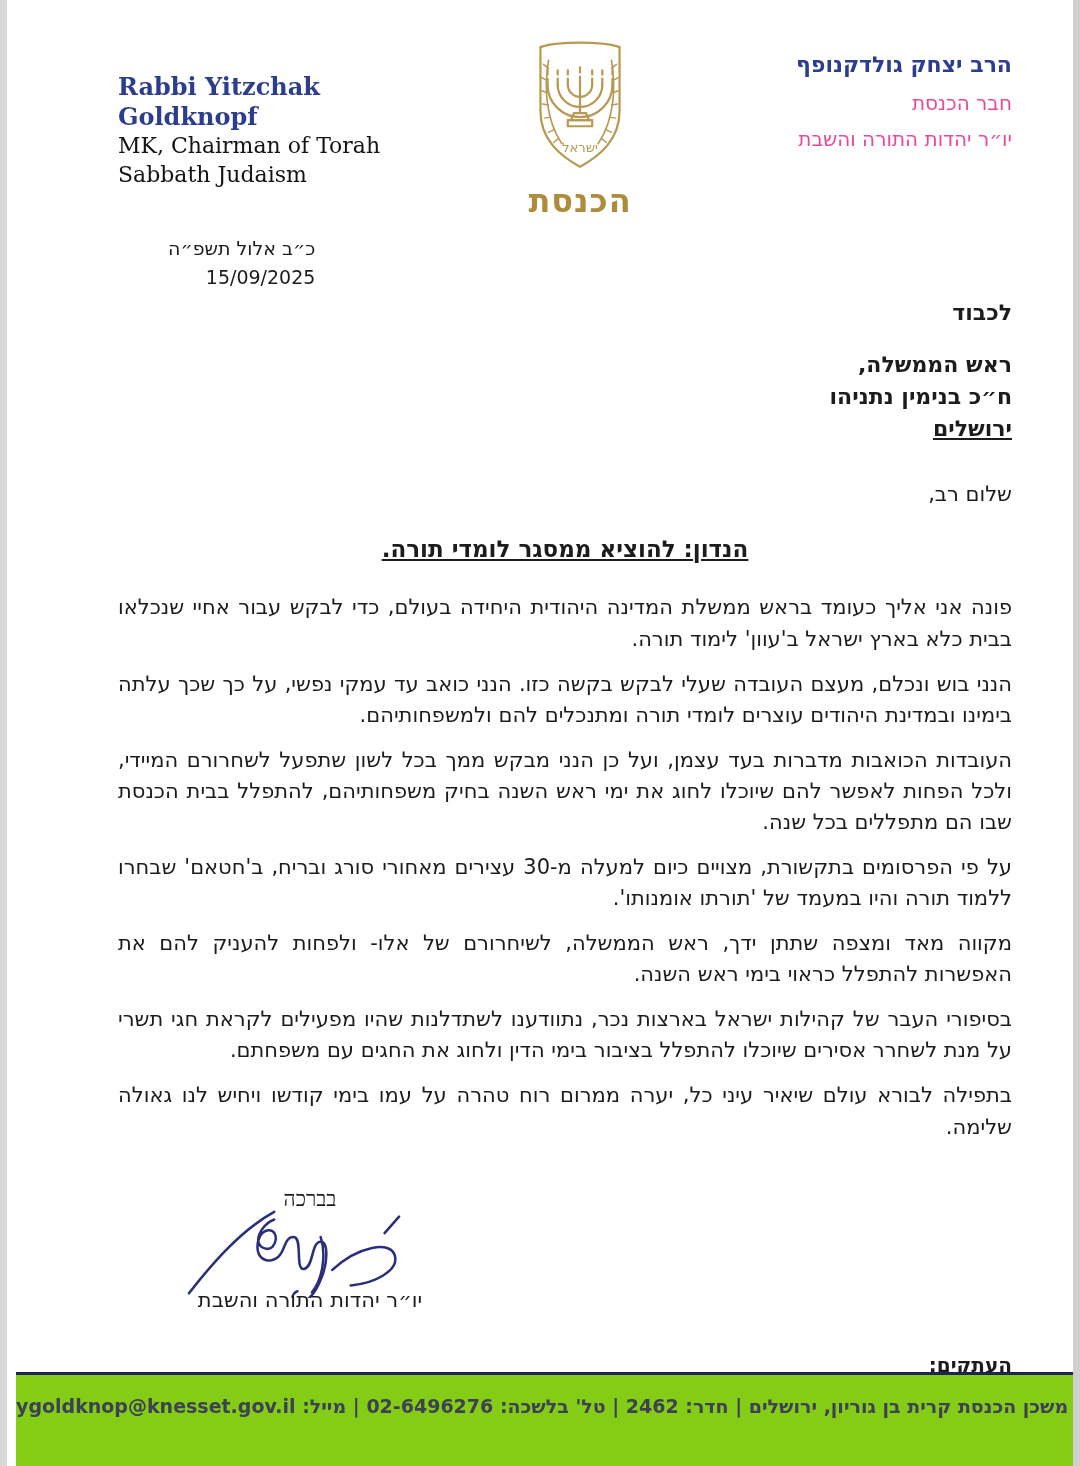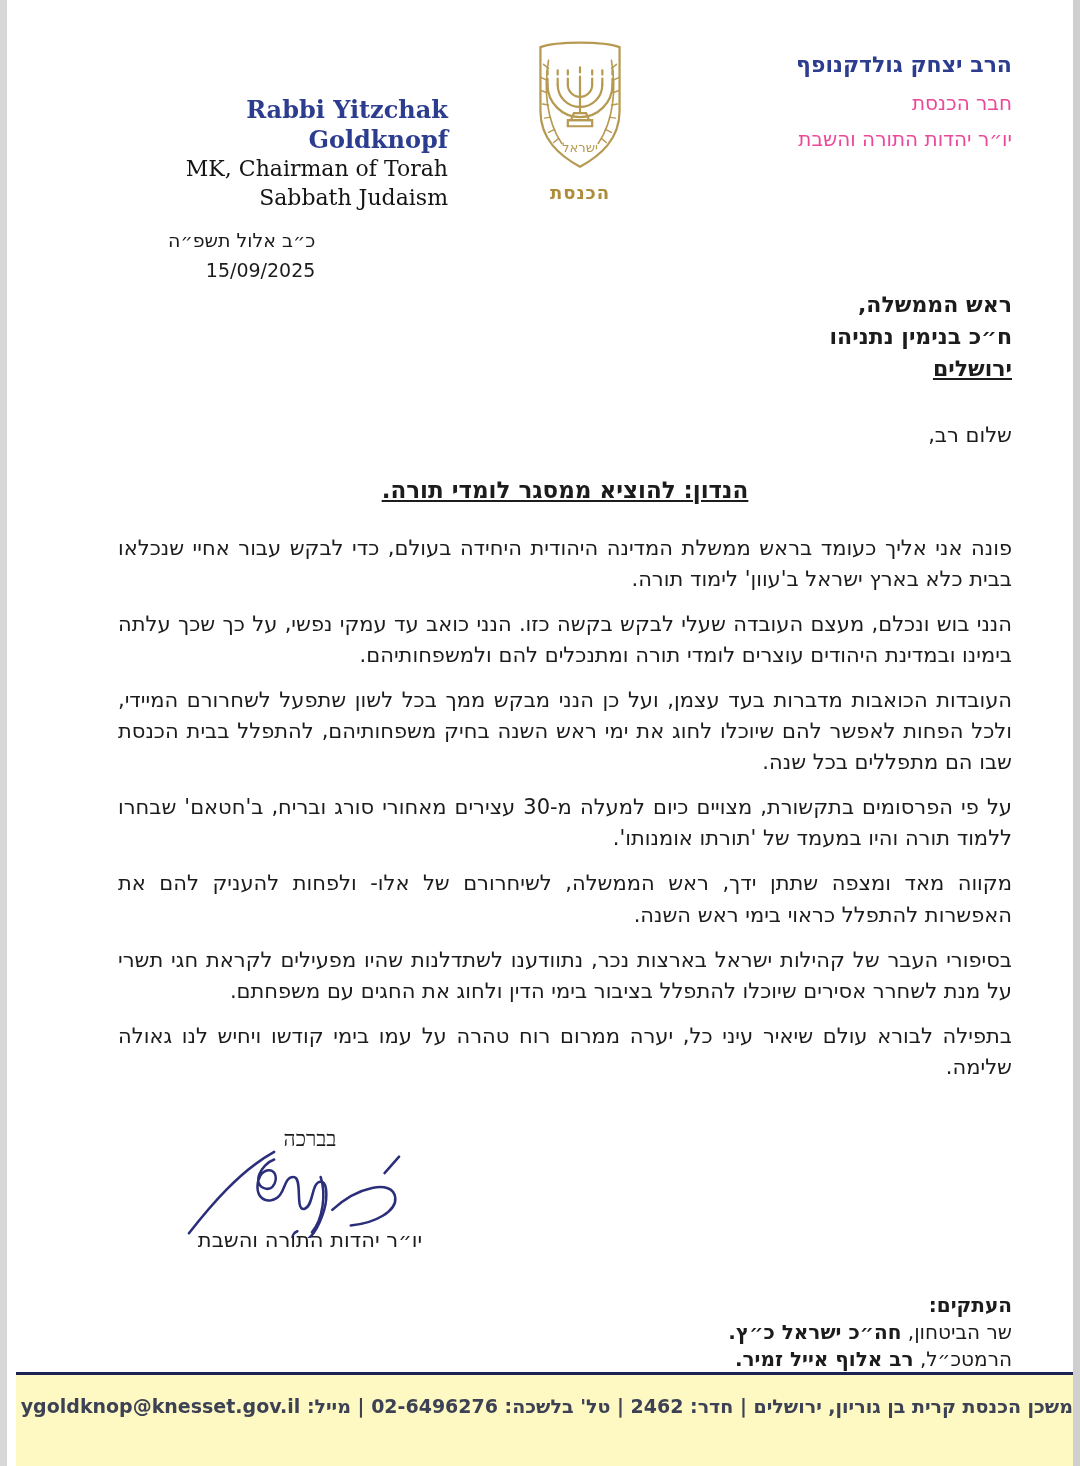--- a/index.html
+++ b/index.html
@@ -12,26 +12,26 @@
     color:#1c1c1c;
   }
   .edge-left,.edge-right{position:absolute;top:0;bottom:0;width:7px;}
   .edge-left{left:0;background:#d8d8d8;}
   .edge-right{right:0;background:#cfcfcf;}
 
   .content{padding:0 68px 0 118px;}
 
   
   .header{display:flex;justify-content:space-between;align-items:flex-start;padding-top:36px;}
-  .hdr-english{margin-top:59px;font-family:"DejaVu Serif", serif;direction:ltr;text-align:right;width:330px;}
+  .hdr-english{margin-top:36px;font-family:"DejaVu Serif", serif;direction:ltr;text-align:left;width:330px;}
   .hdr-english .en-name{font-size:24px;font-weight:bold;color:#2c3c8e;line-height:1.25;}
   .hdr-english .en-title{font-size:22px;color:#141414;line-height:1.3;}
   .hdr-emblem{width:150px;text-align:center;margin-top:2px;}
   .hdr-emblem svg{display:block;margin:0 auto;}
-  .emblem-caption{font-size:18px;font-weight:bold;color:#ad8c3b;letter-spacing:1px;margin-top:2px;}
+  .emblem-caption{font-size:32px;font-weight:bold;color:#ad8c3b;letter-spacing:1px;margin-top:2px;}
   .hdr-hebrew{margin-top:16px;direction:rtl;text-align:right;width:300px;}
   .hdr-hebrew .he-name{font-size:22px;font-weight:bold;color:#2c3c8e;margin-bottom:14px;}
   .hdr-hebrew .he-role{font-size:20px;color:#ec4899;margin-bottom:12px;}
 
   
   .date-block{margin-top:14px;margin-left:50px;width:max-content;direction:rtl;text-align:right;font-size:19px;line-height:1.55;}
 
   
   .recipient{direction:rtl;text-align:right;margin-top:4px;font-size:22px;font-weight:bold;line-height:1.45;}
   .recipient .honorific{margin-bottom:20px;}
@@ -53,22 +53,22 @@
   .closing .signer-title{font-size:21px;}
 
   
   .cc{direction:rtl;text-align:right;margin-top:40px;font-size:20px;line-height:1.35;}
   .cc .cc-label{font-weight:bold;}
   .cc b{font-weight:bold;}
 
   
   .footer{
     position:absolute;left:16px;right:7px;bottom:0;height:91px;
-    border-top:3px solid #1c2453;background:#fef9c3;
-    text-align:right;direction:rtl;
+    border-top:3px solid #1c2453;background:#84cc16;
+    text-align:left;direction:rtl;
   }
   .footer .footer-line{margin-top:20px;font-size:19px;font-weight:bold;color:#3c4254;}
   .footer .footer-email{direction:ltr;unicode-bidi:embed;}
 </style>
 </head>
 <body>
 
 <div class="page">
   <div class="edge-left"></div>
   <div class="edge-right"></div>
@@ -116,20 +116,21 @@
         <div class="he-role">יו״ר יהדות התורה והשבת</div>
       </div>
     </div>
 
     <div class="date-block">
       <div>כ״ב אלול תשפ״ה</div>
       <div>15/09/2025</div>
     </div>
 
     <div class="recipient">
+      <div class="honorific">לכבוד</div>
       <div>ראש הממשלה,</div>
       <div>ח״כ בנימין נתניהו</div>
       <div class="underline">ירושלים</div>
     </div>
 
     <div class="greeting">שלום רב,</div>
 
     <div class="subject">הנדון: להוציא ממסגר לומדי תורה.</div>
 
     <div class="body-text">

